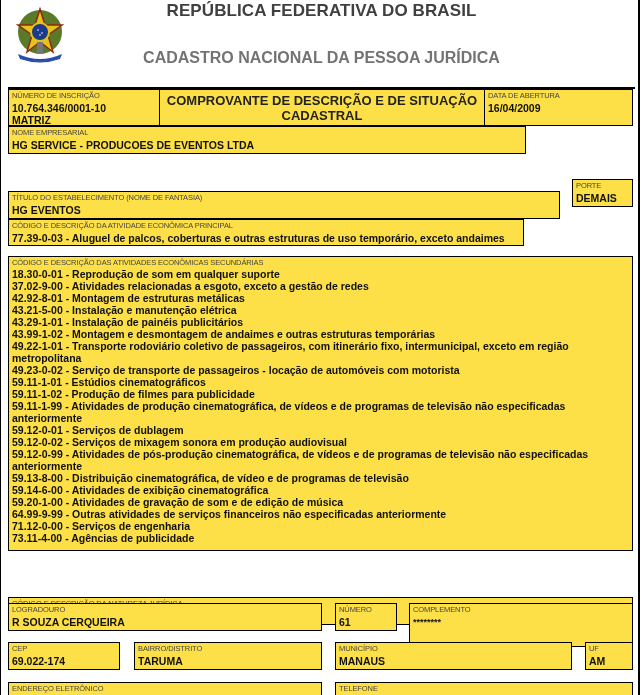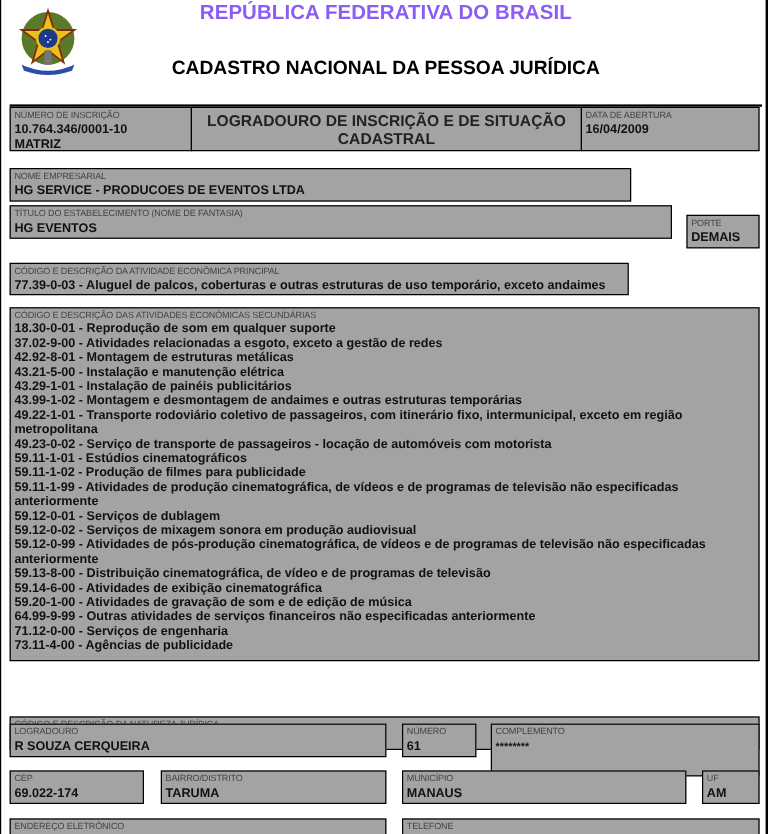--- a/index.html
+++ b/index.html
@@ -1,22 +1,22 @@
 <!DOCTYPE html>
 <html><head>
   <meta charset="utf-8">
   <style>
     html, body { margin: 0; padding: 0; background: #ffffff; }
     body { width: 643px; height: 695px; overflow: hidden; position: relative; font-family: "Liberation Sans", sans-serif; color: #000; }
     .frame { position: absolute; left: 0; top: 0; width: 640px; height: 720px; border-left: 1px solid #000; border-right: 2px solid #000; box-sizing: border-box; }
     .header-rule { position: absolute; left: 8px; top: 87px; width: 627px; height: 2px; background: #000; }
     .logo { position: absolute; left: 12px; top: 6px; width: 56px; height: 58px; }
-    .title1 { position: absolute; left: 0; top: 1px; width: 643px; text-align: center; font-weight: bold; font-size: 17px; color: #8b5cf6; letter-spacing: 0.1px; }
-    .title2 { position: absolute; left: 0; top: 49px; width: 643px; text-align: center; font-weight: bold; font-size: 16px; color: #000000; }
-    .box { position: absolute; border: 1.5px solid #000; box-sizing: border-box; background: #a3a3a3; }
+    .title1 { position: absolute; left: 0; top: 1px; width: 643px; text-align: center; font-weight: bold; font-size: 17px; color: #404040; letter-spacing: 0.1px; }
+    .title2 { position: absolute; left: 0; top: 49px; width: 643px; text-align: center; font-weight: bold; font-size: 16px; color: #737373; }
+    .box { position: absolute; border: 1.5px solid #000; box-sizing: border-box; background: #fde047; }
     .lbl { position: absolute; left: 3px; top: 1px; font-size: 7.5px; color: #444; white-space: nowrap; text-transform: uppercase; letter-spacing: -0.1px; }
     .val { position: absolute; left: 3px; font-size: 10.5px; font-weight: bold; color: #111; white-space: nowrap; }
     .v1 { top: 12px; }
     .v2 { top: 24px; }
     .center-title { position: absolute; left: 0; right: 0; top: 3px; text-align: center; font-weight: bold; font-size: 13px; color: #222; line-height: 15px; }
     .list { position: absolute; left: 3px; top: 11px; right: 8px; font-size: 10.5px; font-weight: bold; color: #111; line-height: 12px; }
     .list div { white-space: normal; }
     .stars { font-size: 9px; top: 13px; }
   </style>
 </head>
@@ -39,35 +39,35 @@
 <div class="title2">CADASTRO NACIONAL DA PESSOA JURÍDICA</div>
 <div class="header-rule"></div>
 
 <div class="box" style="left:8px; top:89px; width:152px; height:37px;">
   <span class="lbl">NÚMERO DE INSCRIÇÃO</span>
   <span class="val v1">10.764.346/0001-10</span>
   <span class="val v2">MATRIZ</span>
 </div>
 <div class="box" style="left:159px; top:89px; width:326px; height:37px;">
   <div class="center-title">
-    <div>LOGRADOURO DE INSCRIÇÃO E DE SITUAÇÃO</div>
+    <div>COMPROVANTE DE DESCRIÇÃO E DE SITUAÇÃO</div>
     <div>CADASTRAL</div>
   </div>
 </div>
 <div class="box" style="left:484px; top:89px; width:149px; height:37px;">
   <span class="lbl">DATA DE ABERTURA</span>
   <span class="val v1">16/04/2009</span>
 </div>
 
-<div class="box" style="left:8px; top:140px; width:518px; height:28px;">
+<div class="box" style="left:8px; top:126px; width:518px; height:28px;">
   <span class="lbl">NOME EMPRESARIAL</span>
   <span class="val v1">HG SERVICE - PRODUCOES DE EVENTOS LTDA</span>
 </div>
 
-<div class="box" style="left:8px; top:171px; width:552px; height:28px;">
+<div class="box" style="left:8px; top:191px; width:552px; height:28px;">
   <span class="lbl">TÍTULO DO ESTABELECIMENTO (NOME DE FANTASIA)</span>
   <span class="val v1">HG EVENTOS</span>
 </div>
 <div class="box" style="left:572px; top:179px; width:61px; height:28px;">
   <span class="lbl">PORTE</span>
   <span class="val v1">DEMAIS</span>
 </div>
 
 <div class="box" style="left:8px; top:219px; width:516px; height:27px;">
   <span class="lbl">CÓDIGO E DESCRIÇÃO DA ATIVIDADE ECONÔMICA PRINCIPAL</span>

